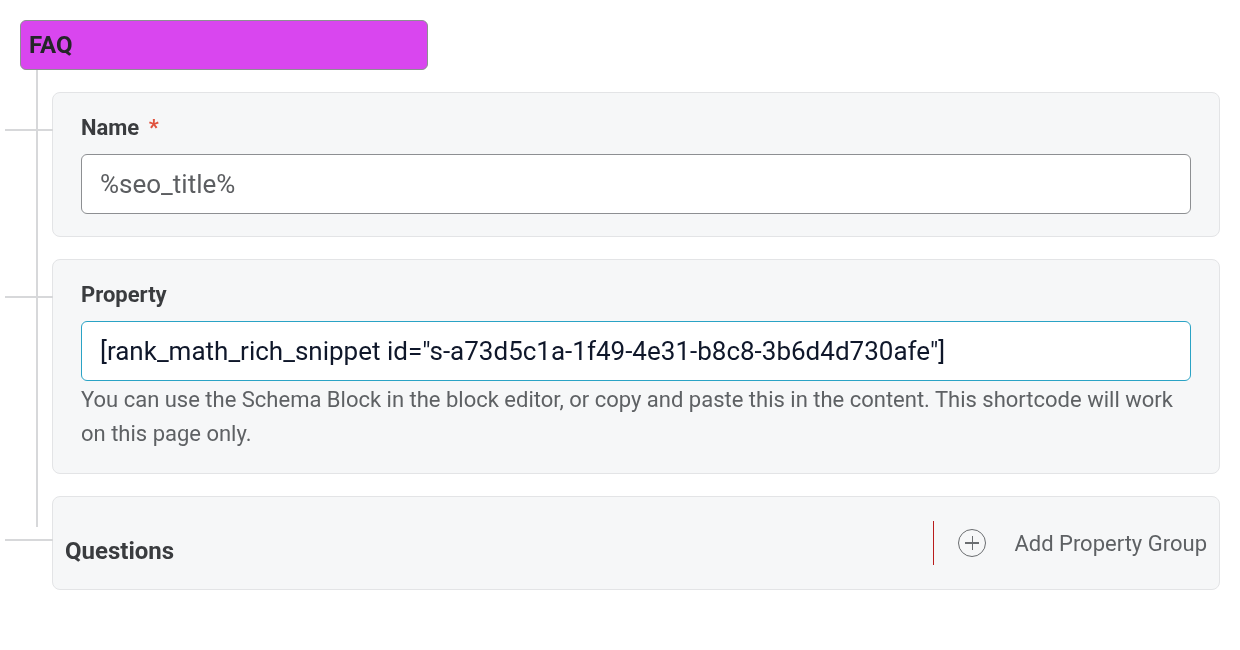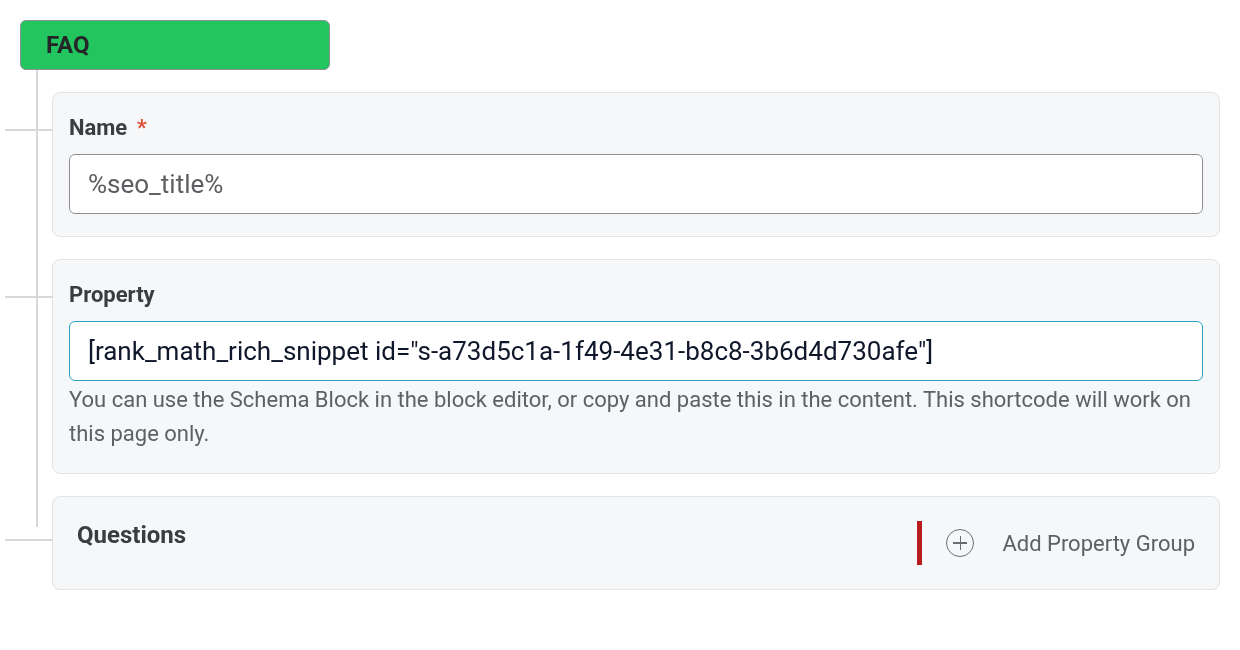--- a/index.html
+++ b/index.html
@@ -11,25 +11,25 @@
     color: #242628;
   }
   .tree {
     position: relative;
     width: 1200px;
   }
   .tag {
     display: inline-block;
     border: 1.5px solid #8d8f92;
     border-radius: 6px;
-    padding: 10px 25px;
+    padding: 10px 8px;
     font-size: 24px;
     font-weight: 700;
-    width: 310px;
-    background: #22c55e;
+    width: 408px;
+    background: #d946ef;
     position: relative;
     z-index: 2;
   }
   .children {
     margin-left: 32px;
     position: relative;
   }
   
   .children::before {
     content: "";
@@ -39,21 +39,21 @@
     bottom: 63px; 
     width: 1.5px;
     background: #d7d8da;
   }
   .card {
     position: relative;
     margin-top: 22px;
     border: 1px solid #e3e4e6;
     border-radius: 8px;
     background: #f6f7f8;
-    padding: 22px 16px;
+    padding: 22px 28px;
   }
   
   .card::before {
     content: "";
     position: absolute;
     left: -48px;
     top: 36px;
     width: 48px;
     height: 1.5px;
     background: #d7d8da;
@@ -85,35 +85,35 @@
   }
   .help {
     margin-top: 2px;
     font-size: 22px;
     line-height: 1.55;
     color: #5e6164;
     font-weight: 400;
   }
   .questions-card {
     display: flex;
-    align-items: flex-start;
+    align-items: flex-end;
     justify-content: space-between;
-    padding: 24px 24px;
+    padding: 24px 12px;
   }
   .q-title {
     font-size: 24px;
     font-weight: 700;
     color: #3a3c3f;
   }
   .add-group-btn {
     display: inline-flex;
     align-items: center;
     gap: 28px;
     border: none;
-    border-left: 5px solid #b91c1c;
+    border-left: 1px solid #b91c1c;
     background: transparent;
     padding: 8px 0 8px 24px;
     font-size: 22px;
     color: #5e6164;
     cursor: pointer;
     font-family: inherit;
   }
   .plus-icon {
     width: 28px;
     height: 28px;

